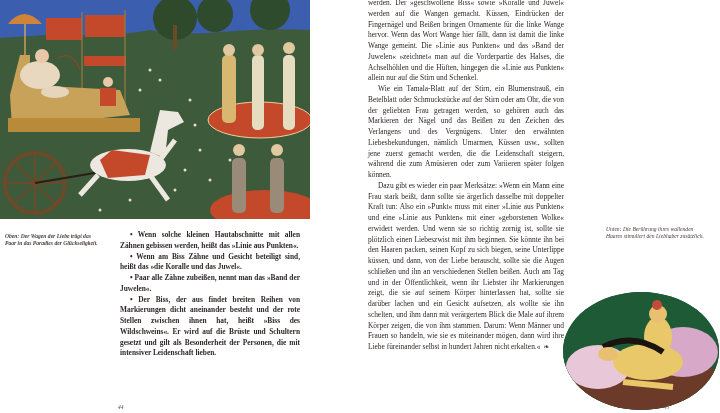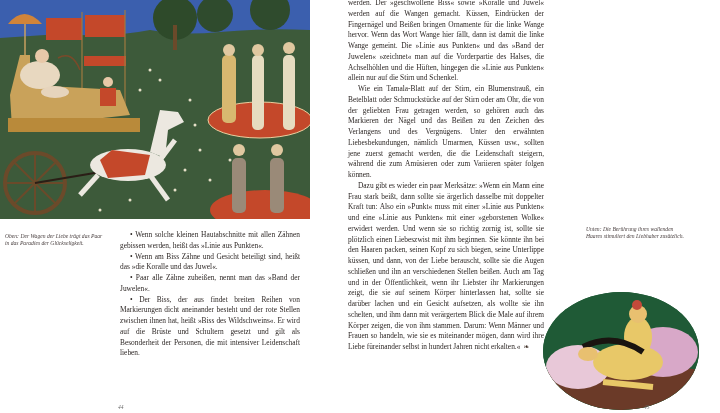--- a/index.html
+++ b/index.html
@@ -1,20 +1,20 @@
 <!DOCTYPE html>
 <html><head>
 <meta charset="utf-8">
 <style>
   html, body { margin:0; padding:0; }
   body { width:720px; height:413px; background:#fff; position:relative; overflow:hidden;
          font-family:"Liberation Serif", "DejaVu Serif", serif; color:#2a2422; }
   .page { position:absolute; top:0; height:413px; }
-  .left { left:0; width:360px; }
-  .right { left:340px; width:360px; }
+  .left { left:0; width:360px;font-weight:bold; }
+  .right { left:360px; width:360px; }
 
   
   .painting { position:absolute; left:0; top:0; width:310px; height:219px; overflow:hidden;
               background:#3d5a3a; }
   .painting svg { width:310px; height:219px; display:block; }
 
   .caption { position:absolute; font-style:italic; font-size:5.6px; line-height:7.2px; color:#4a4040; }
   .cap-left { left:5px; top:233px; width:98px; }
   .cap-right { left:246px; top:226px; width:100px; }
 

